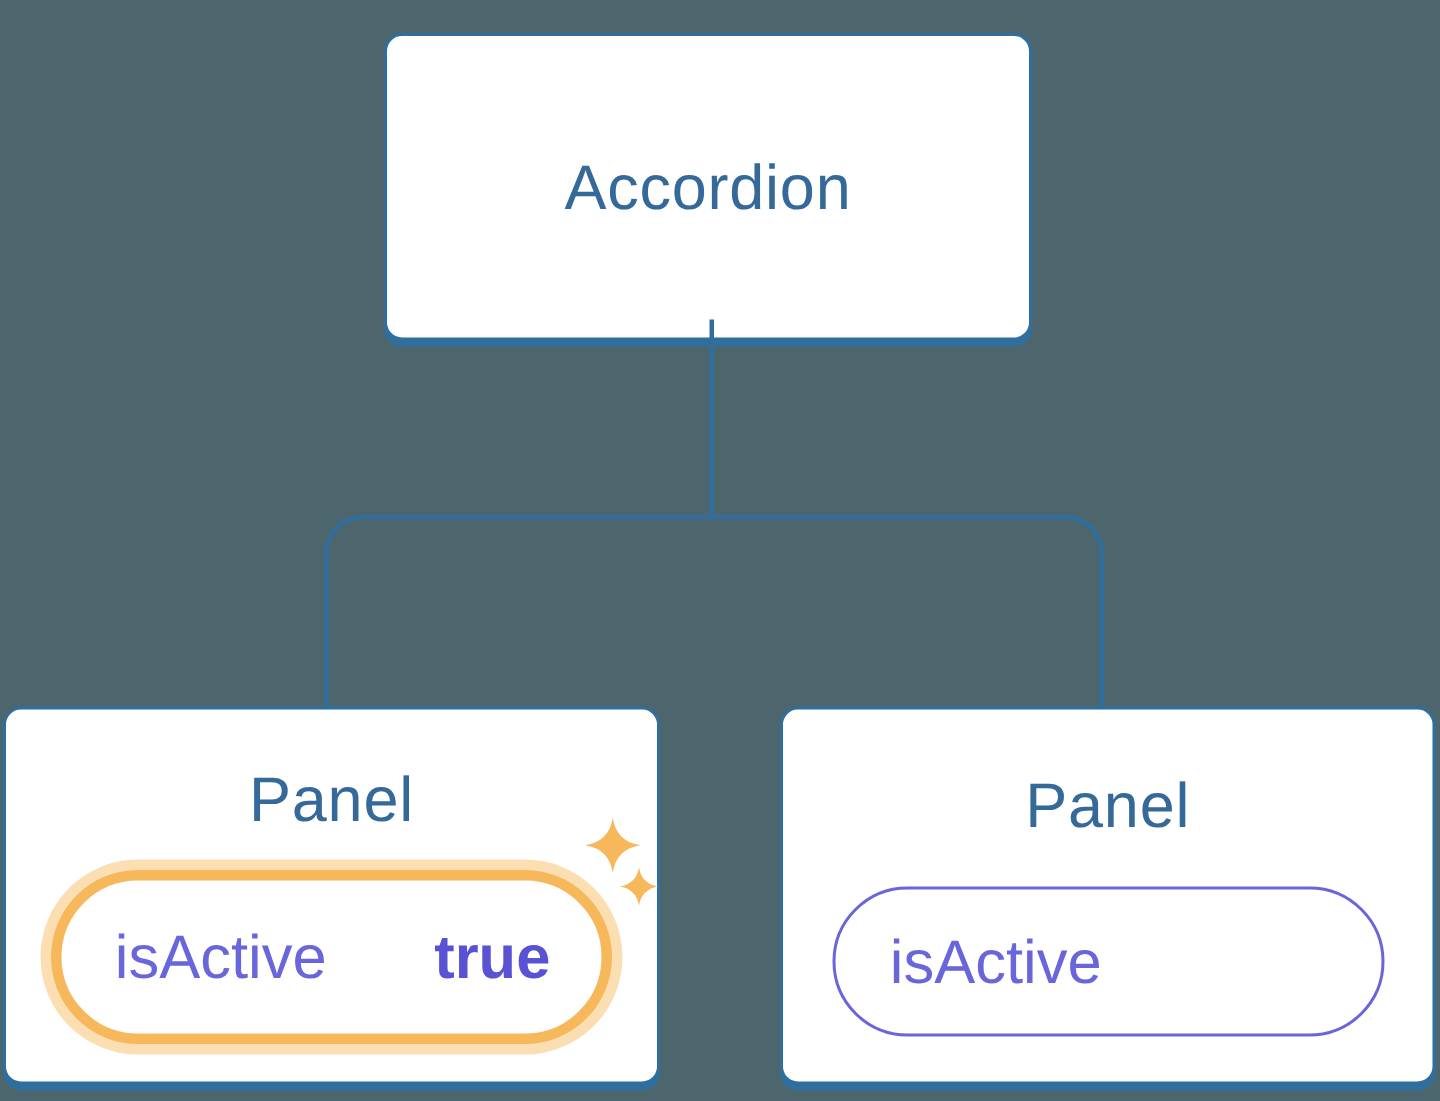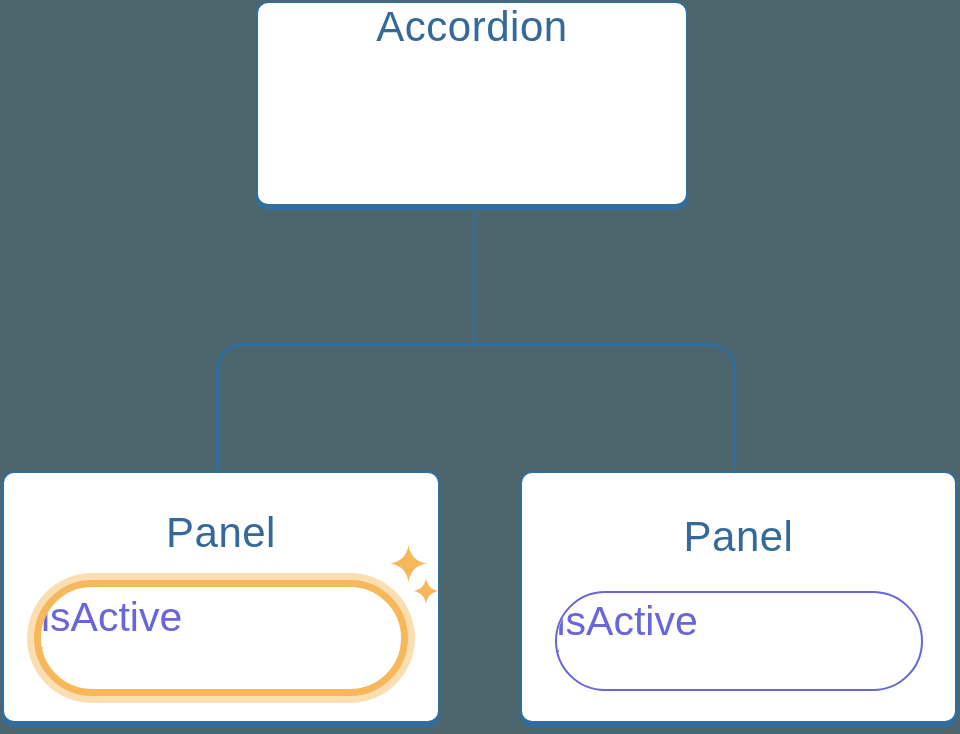--- a/index.html
+++ b/index.html
@@ -27,22 +27,22 @@
     background: var(--background);
   }
   .box {
     position: absolute;
     background: var(--box-bg);
     border: 2px solid var(--blue-line);
     border-radius: 12px;
     box-shadow: 0 4px 0 var(--blue-line);
   }
   .accordion-box {
-    left: 256px; top: 1px; width: 432px; height: 205px;
-    display: flex; align-items: flex-start; justify-content: center;
+    left: 256px; top: 22px; width: 432px; height: 205px;
+    display: flex; align-items: center; justify-content: center;
   }
   .accordion-title {
     font-size: 42px; font-weight: 500; color: var(--blue-text);
     letter-spacing: 0.5px;
   }
   
   .stem {
     position: absolute; left: 473px; top: 213px;
     width: 3px; height: 133px;
     background: var(--blue-line);
@@ -61,23 +61,22 @@
     position: absolute; left: 0; right: 0; top: 36px;
     text-align: center;
     font-size: 42px; font-weight: 500; color: var(--blue-text);
     letter-spacing: 0.5px;
   }
   .panel-right .panel-title { top: 40px; }
   .pill {
     position: absolute; left: 50%; transform: translateX(-50%);
     background: var(--box-bg);
     border-radius: 999px;
-    display: flex; align-items: flex-start;
+    display: flex; align-items: center;
     overflow: hidden;
-    flex-direction: column;
   }
   .pill-active {
     top: 107px; width: 374px; height: 116px;
     border: 7px solid var(--orange);
     box-shadow: 0 0 0 7px var(--orange-glow);
   }
   .pill-inactive {
     top: 118px; width: 368px; height: 100px;
     border: 2px solid var(--purple);
   }
@@ -107,20 +106,21 @@
   </div>
 
   <div class="stem"></div>
   <div class="branch"></div>
 
   <div class="box panel-left">
     <div class="panel-title">Panel</div>
     <div class="pill pill-active">
       <span class="pill-cell cell-name">isActive</span>
       <span class="pill-divider divider-orange"></span>
+      <span class="pill-cell cell-value value-bold">true</span>
     </div>
     <svg class="sparkle sparkle-large" viewBox="0 0 24 24">
       <path d="M12 0 C12.9 6.8 17.2 11.1 24 12 C17.2 12.9 12.9 17.2 12 24 C11.1 17.2 6.8 12.9 0 12 C6.8 11.1 11.1 6.8 12 0 Z"></path>
     </svg>
     <svg class="sparkle sparkle-small" viewBox="0 0 24 24">
       <path d="M12 0 C12.9 6.8 17.2 11.1 24 12 C17.2 12.9 12.9 17.2 12 24 C11.1 17.2 6.8 12.9 0 12 C6.8 11.1 11.1 6.8 12 0 Z"></path>
     </svg>
   </div>
 
   <div class="box panel-right">

